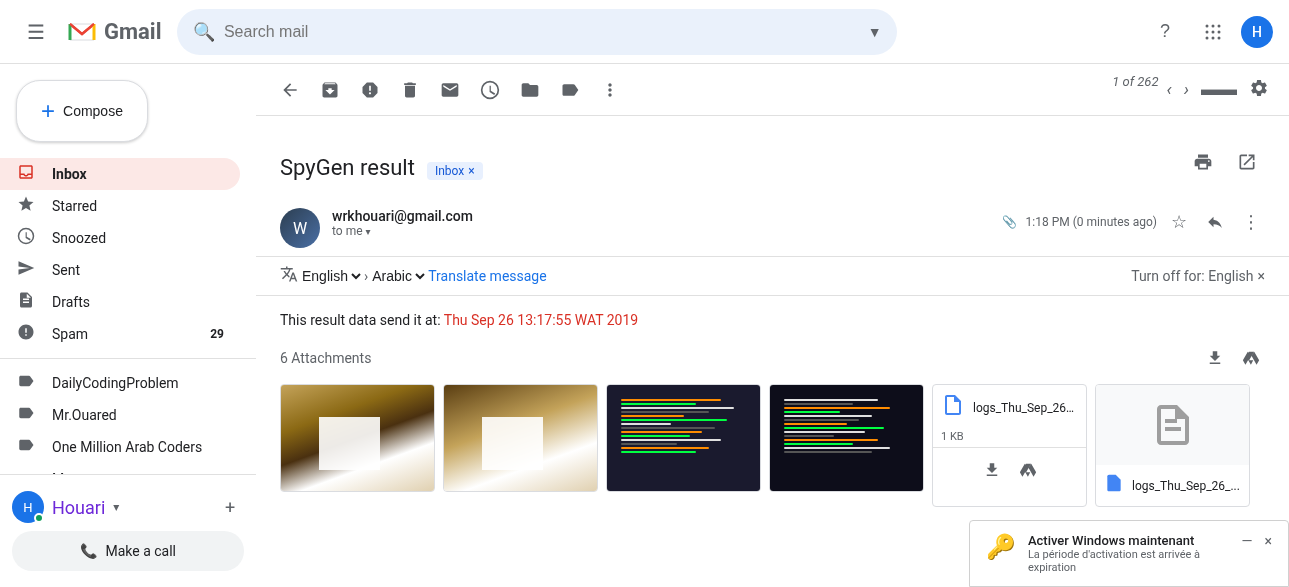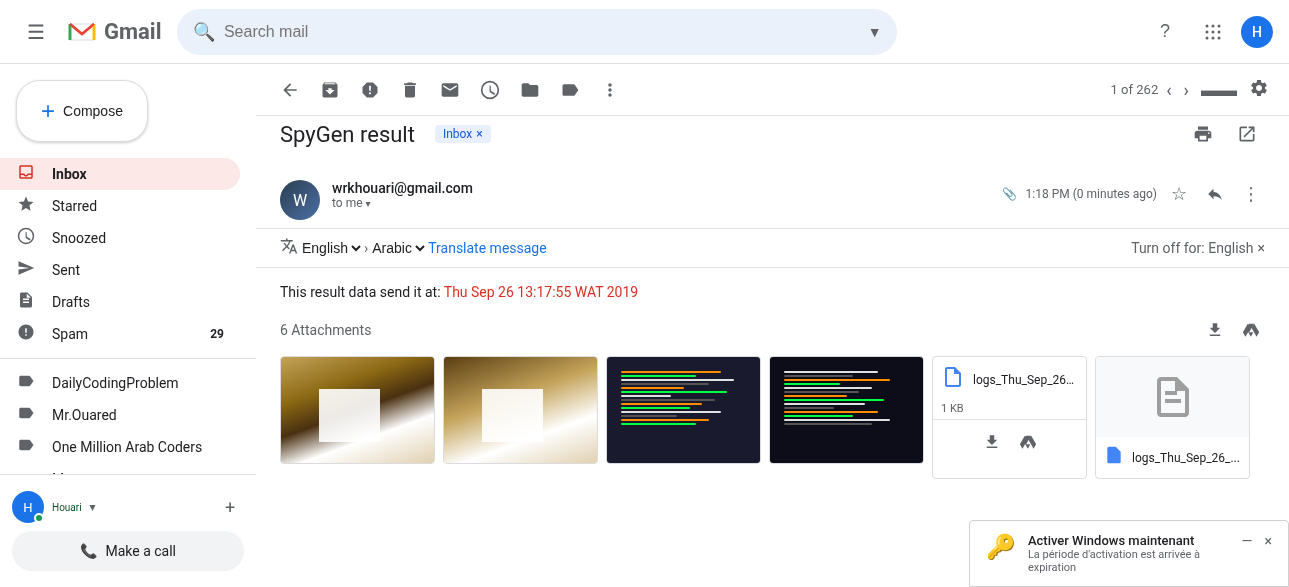--- a/index.html
+++ b/index.html
@@ -32,38 +32,38 @@
     .nav-item .nav-icon { font-size: 18px; color: #444746; width: 20px; text-align: center; }
     .nav-item.active .nav-icon { color: #d93025; }
     .nav-label { flex: 1; }
     .nav-badge { background: transparent; font-size: 12px; font-weight: 700; color: #202124; }
     .nav-item.active .nav-label { color: #202124; }
     .sidebar-divider { height: 1px; background: #e0e0e0; margin: 8px 0; }
     .nav-item-small { height: 32px; font-size: 14px; }
     .user-row { display: flex; align-items: center; gap: 8px; height: 48px; }
     .user-avatar-sm { width: 32px; height: 32px; border-radius: 50%; background: #1a73e8; color: #fff; display: flex; align-items: center; justify-content: center; font-size: 13px; position: relative; }
     .online-dot { width: 10px; height: 10px; background: #0f9d58; border-radius: 50%; position: absolute; bottom: 0; right: 0; border: 2px solid #fff; }
-    .user-name { font-size: 10px; color: #14532d; }
+    .user-name { font-size: 18px; color: #6d28d9; }
     .add-user-btn { margin-left: auto; width: 28px; height: 28px; border-radius: 50%; display: flex; align-items: center; justify-content: center; cursor: pointer; font-size: 18px; color: #5f6368; }
     .make-call-btn { display: flex; align-items: center; justify-content: center; height: 40px; border-radius: 20px; background: #f1f3f4; cursor: pointer; font-size: 14px; color: #202124; margin-bottom: 4px; }
 
     
     .content-area { flex: 1; overflow-y: auto; display: flex; flex-direction: column; }
 
     
     .email-toolbar { display: flex; align-items: center; padding: 8px 16px; gap: 4px; border-bottom: 1px solid #e0e0e0; height: 52px; }
     .toolbar-btn { width: 36px; height: 36px; border-radius: 50%; display: flex; align-items: center; justify-content: center; cursor: pointer; border: none; background: transparent; font-size: 18px; color: #5f6368; }
     .toolbar-spacer { flex: 1; }
-    .pagination { display: flex; align-items: center; gap: 4px; font-size: 13px; color: #5f6368; }
+    .pagination { display: flex; gap: 4px; font-size: 13px; color: #5f6368; font-style: italic; }
     .page-icon { cursor: pointer; font-size: 18px; color: #5f6368; padding: 4px; border-radius: 50%; }
     .settings-btn { cursor: pointer; font-size: 18px; color: #5f6368; padding: 4px; }
 
     
     .email-header { display: flex; align-items: flex-start; padding: 16px 24px 8px 24px; }
-    .email-subject-row { display: flex; align-items: center; gap: 20px; padding: 0 24px 12px 24px; }
+    .email-subject-row { display: flex; align-items: flex-end; gap: 12px; padding: 0 24px 12px 24px; margin-top: 28px; }
     .email-subject { font-size: 22px; font-weight: 400; color: #202124; }
     .inbox-tag { background: #e8f0fe; color: #1558d6; font-size: 12px; padding: 2px 8px; border-radius: 4px; display: flex; align-items: center; gap: 4px; }
     .sender-avatar-placeholder { width: 40px; height: 40px; border-radius: 50%; background: #4a5568; display: flex; align-items: center; justify-content: center; color: #fff; font-size: 16px; margin-right: 12px; flex-shrink: 0; }
     .sender-info { flex: 1; }
     .sender-name { font-size: 14px; font-weight: 500; color: #202124; }
     .sender-to { font-size: 12px; color: #5f6368; cursor: pointer; }
     .email-time { font-size: 12px; color: #5f6368; margin-left: auto; display: flex; align-items: center; gap: 8px; }
 
     
     .translate-bar { display: flex; align-items: center; padding: 8px 24px; border-top: 1px solid #e0e0e0; border-bottom: 1px solid #e0e0e0; }

